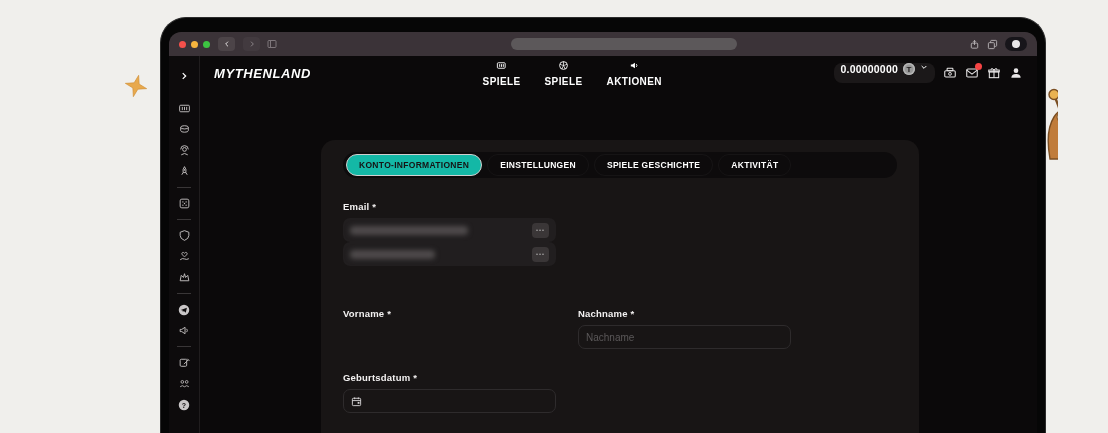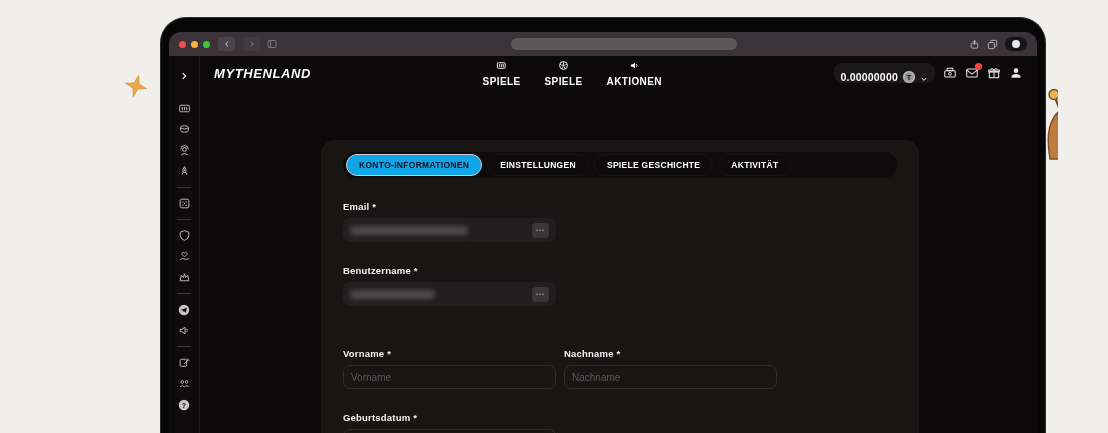--- a/index.html
+++ b/index.html
@@ -36,35 +36,35 @@
   .s-item{height:21px;width:100%;display:flex;align-items:center;justify-content:center;cursor:pointer;}
   .s-item.first{margin-bottom:12px;}
   .s-div{width:14px;height:1px;background:#393637;margin:5px 0;}
 
   .main{flex:1;display:flex;flex-direction:column;min-width:0;}
   .header{height:34px;flex-shrink:0;display:flex;align-items:center;justify-content:space-between;padding:0 14px;}
   .logo{color:#fff;font-size:13px;font-weight:bold;font-style:italic;letter-spacing:.6px;text-shadow:0 0 1px #000;white-space:nowrap;}
   .nav{display:flex;gap:24px;align-items:center;}
   .nav-item{display:flex;align-items:center;gap:5px;color:#fff;font-size:10px;font-weight:bold;letter-spacing:.4px;cursor:pointer;flex-direction:column;}
   .right-cluster{display:flex;align-items:center;gap:8px;}
-  .balance-pill{height:20px;background:#1b1819;border-radius:8px;display:flex;align-items:flex-end;gap:5px;padding:0 7px;cursor:pointer;}
+  .balance-pill{height:20px;background:#1b1819;border-radius:8px;display:flex;align-items:flex-start;gap:5px;padding:0 7px;cursor:pointer;}
   .balance-text{color:#fff;font-size:10.5px;font-weight:bold;letter-spacing:.2px;}
   .coin{width:12px;height:12px;border-radius:50%;background:#979797;color:#1b1819;font-size:8px;font-weight:bold;display:flex;align-items:center;justify-content:center;box-shadow:inset 0 0 0 1.5px #b5b5b5;}
   .hdr-ico{position:relative;display:flex;align-items:center;justify-content:center;cursor:pointer;}
   .notif-dot{position:absolute;top:-3px;right:-3px;width:7px;height:7px;border-radius:50%;background:#f64444;}
 
   
   .content{flex:1;position:relative;background:#0b090a;}
   .card{position:absolute;left:121px;top:50px;width:598px;height:420px;background:#181515;border-radius:14px;padding:12px 22px;box-sizing:border-box;}
   .tabstrip{background:#0d0b0c;border-radius:16px;height:26px;display:flex;align-items:center;gap:5px;padding:3px;box-sizing:border-box;}
   .tab{height:20px;border-radius:11px;display:flex;align-items:center;padding:0 12px;font-size:8.5px;font-weight:bold;letter-spacing:.3px;color:#fff;cursor:pointer;border:1px solid rgba(255,255,255,.04);}
-  .tab.active{background:#0ea5e9;color:#161314;border-color:#d0cfce;}
+  .tab.active{background:#14b8a6;color:#161314;border-color:#d0cfce;}
 
   .label{font-size:9.5px;font-weight:bold;color:#f3f1f1;letter-spacing:.2px;margin:23px 0 6px;}
-  .row{display:flex;gap:8px;}
+  .row{display:flex;gap:22px;}
   .col{width:213px;}
   .fld{height:24px;border-radius:7px;display:flex;align-items:center;padding:0 7px;box-sizing:border-box;}
   .fld.filled{background:#211e1f;justify-content:space-between;}
   .fld.outline{border:1px solid #2e2b2c;justify-content:space-between;background:transparent;}
   .redact{height:9px;border-radius:4px;background:#4e4a4b;filter:blur(2.5px);}
   .redact.w-lg{width:118px}.redact.w-md{width:85px}
   .dots-btn{width:17px;height:15px;background:#3a3637;border-radius:4px;color:#e8e6e7;font-size:9px;letter-spacing:1px;display:flex;align-items:center;justify-content:center;cursor:pointer;line-height:0;}
   input.bare{flex:1;min-width:0;background:transparent;border:none;outline:none;color:#c9c6c7;font-size:10px;font-family:"Liberation Sans",sans-serif;padding:0;}
   input.bare::placeholder{color:#5b5859;}
   .gap{height:19px;}
@@ -313,36 +313,32 @@
               </div>
 
               <div class="label">Email *</div>
               <div class="col">
                 <div class="fld filled">
                   <span class="redact w-lg"></span>
                   <span class="dots-btn">⋯</span>
                 </div>
               </div>
 
-              <div class="label">Benutzername *</div>
               <div class="col">
                 <div class="fld filled">
                   <span class="redact w-md"></span>
                   <span class="dots-btn">⋯</span>
                 </div>
               </div>
 
               <div class="gap"></div>
 
               <div class="row">
                 <div class="col">
                   <div class="label">Vorname *</div>
-                  <div class="fld outline">
-                    <input class="bare" placeholder="Vorname" style="">
-                  </div>
                 </div>
                 <div class="col">
                   <div class="label">Nachname *</div>
                   <div class="fld outline">
                     <input class="bare" placeholder="Nachname" style="">
                   </div>
                 </div>
               </div>
 
               <div class="label">Geburtsdatum *</div>

